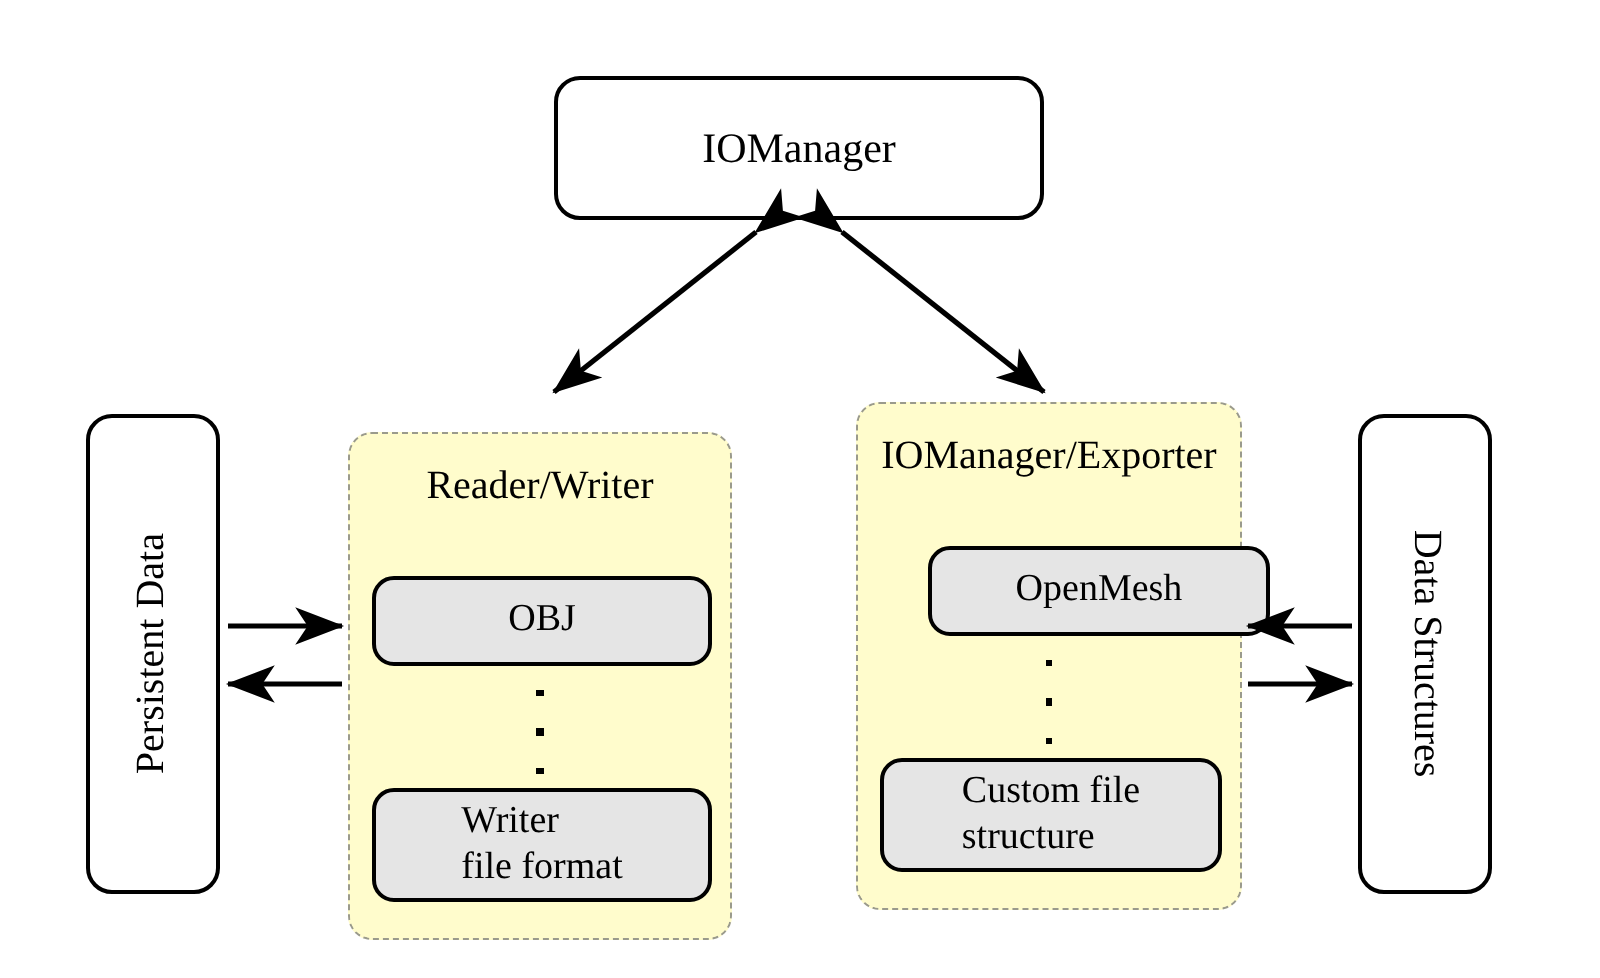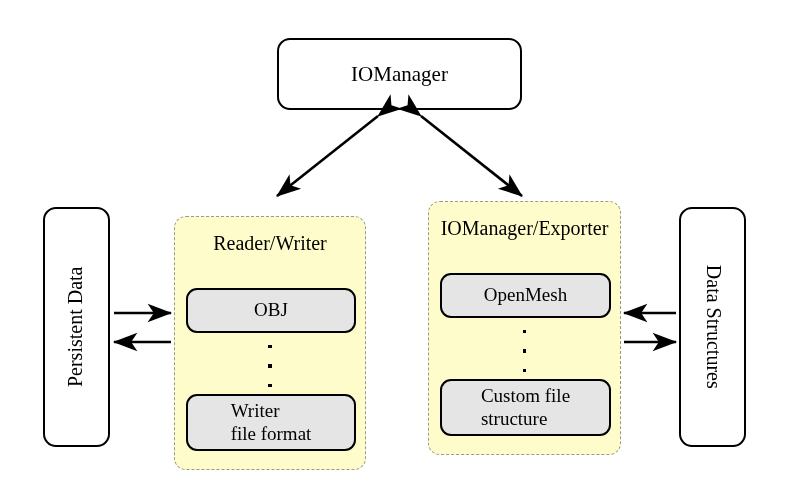--- a/index.html
+++ b/index.html
@@ -123,21 +123,21 @@
     text-align: left;
     font-size: 19px;
     line-height: 1.2;
   }
   .inner-top {
     left: 11px;
     top: 71px;
     width: 170px;
     height: 45px;
   }
-  #group-importerexporter .inner-top { width: 171px; }
+  #group-importerexporter .inner-top { width: 171px; margin-left: 24px; }
   .inner-bottom {
     left: 11px;
     top: 177px;
     width: 170px;
     height: 57px;
   }
   #group-importerexporter .inner-bottom { width: 171px; }
 
   
   .vdots {

